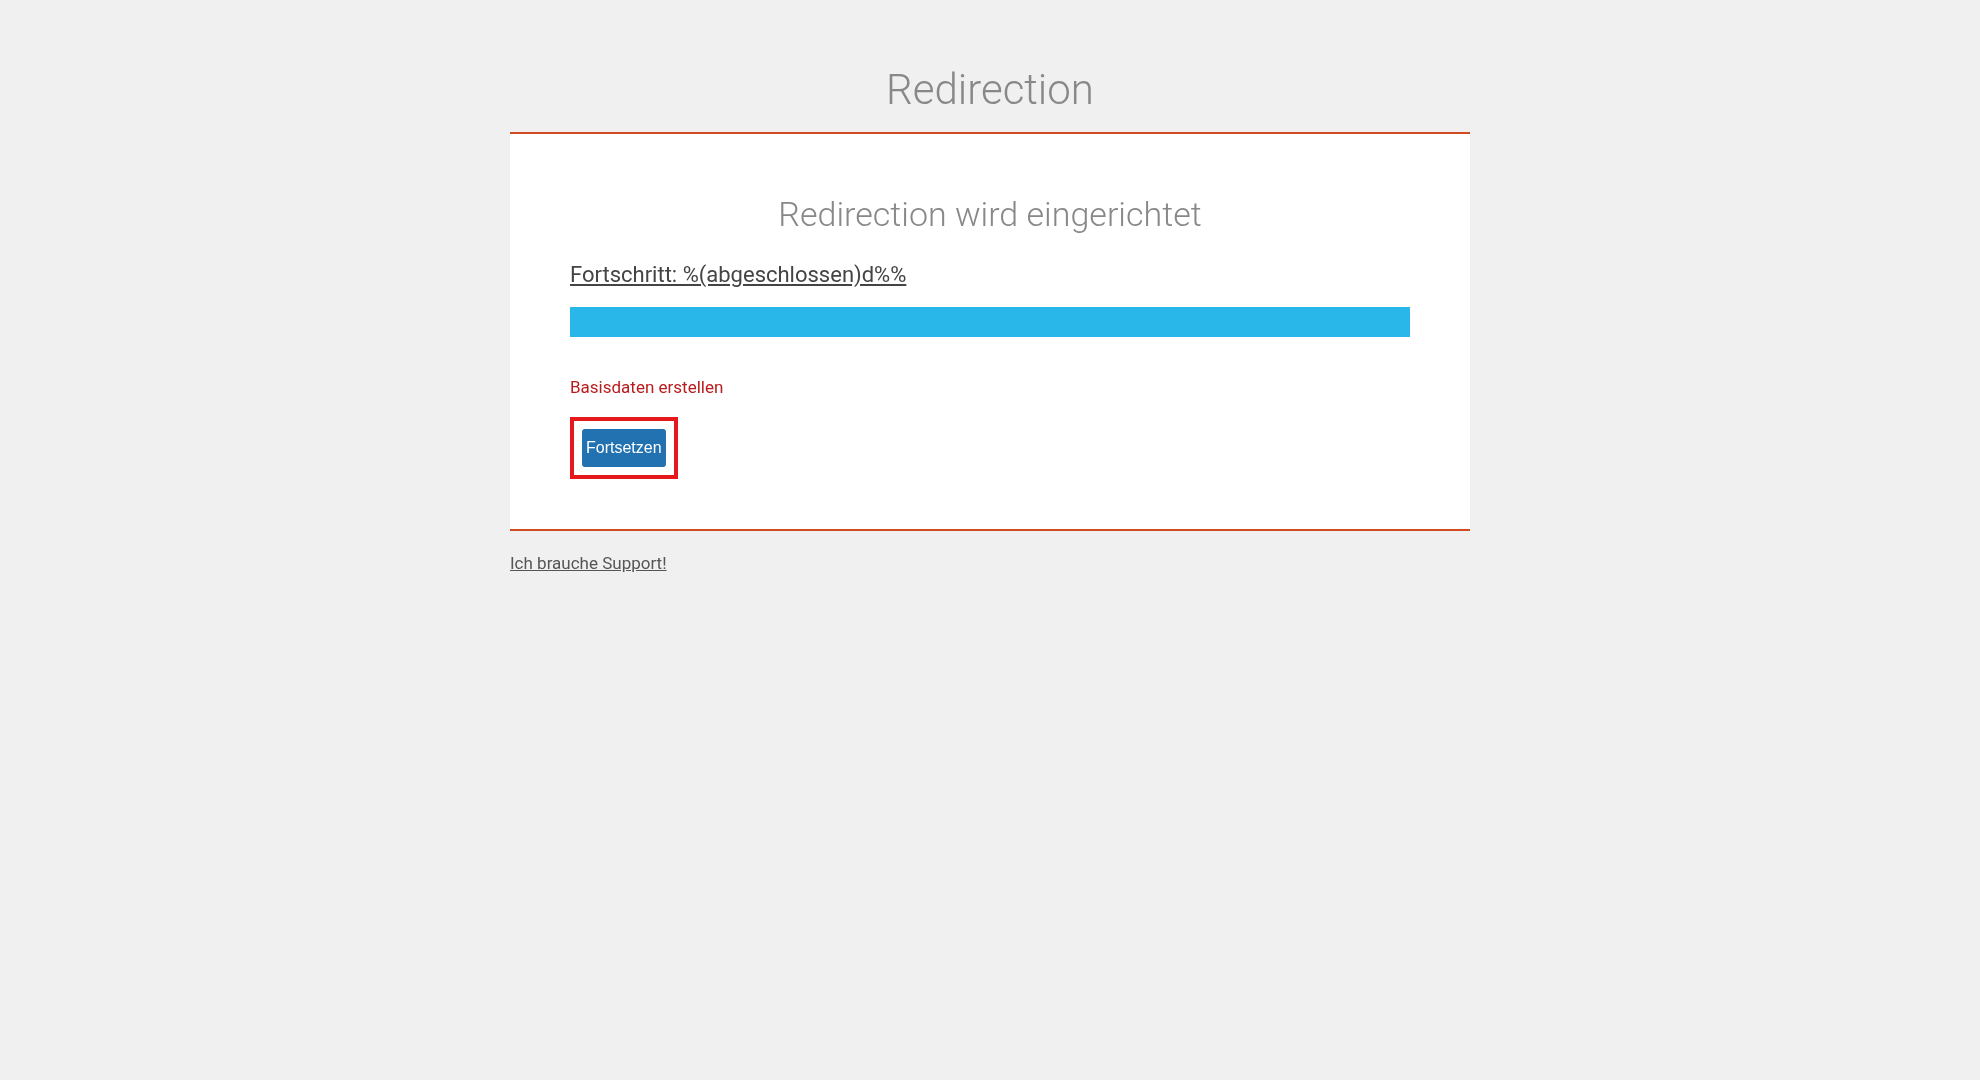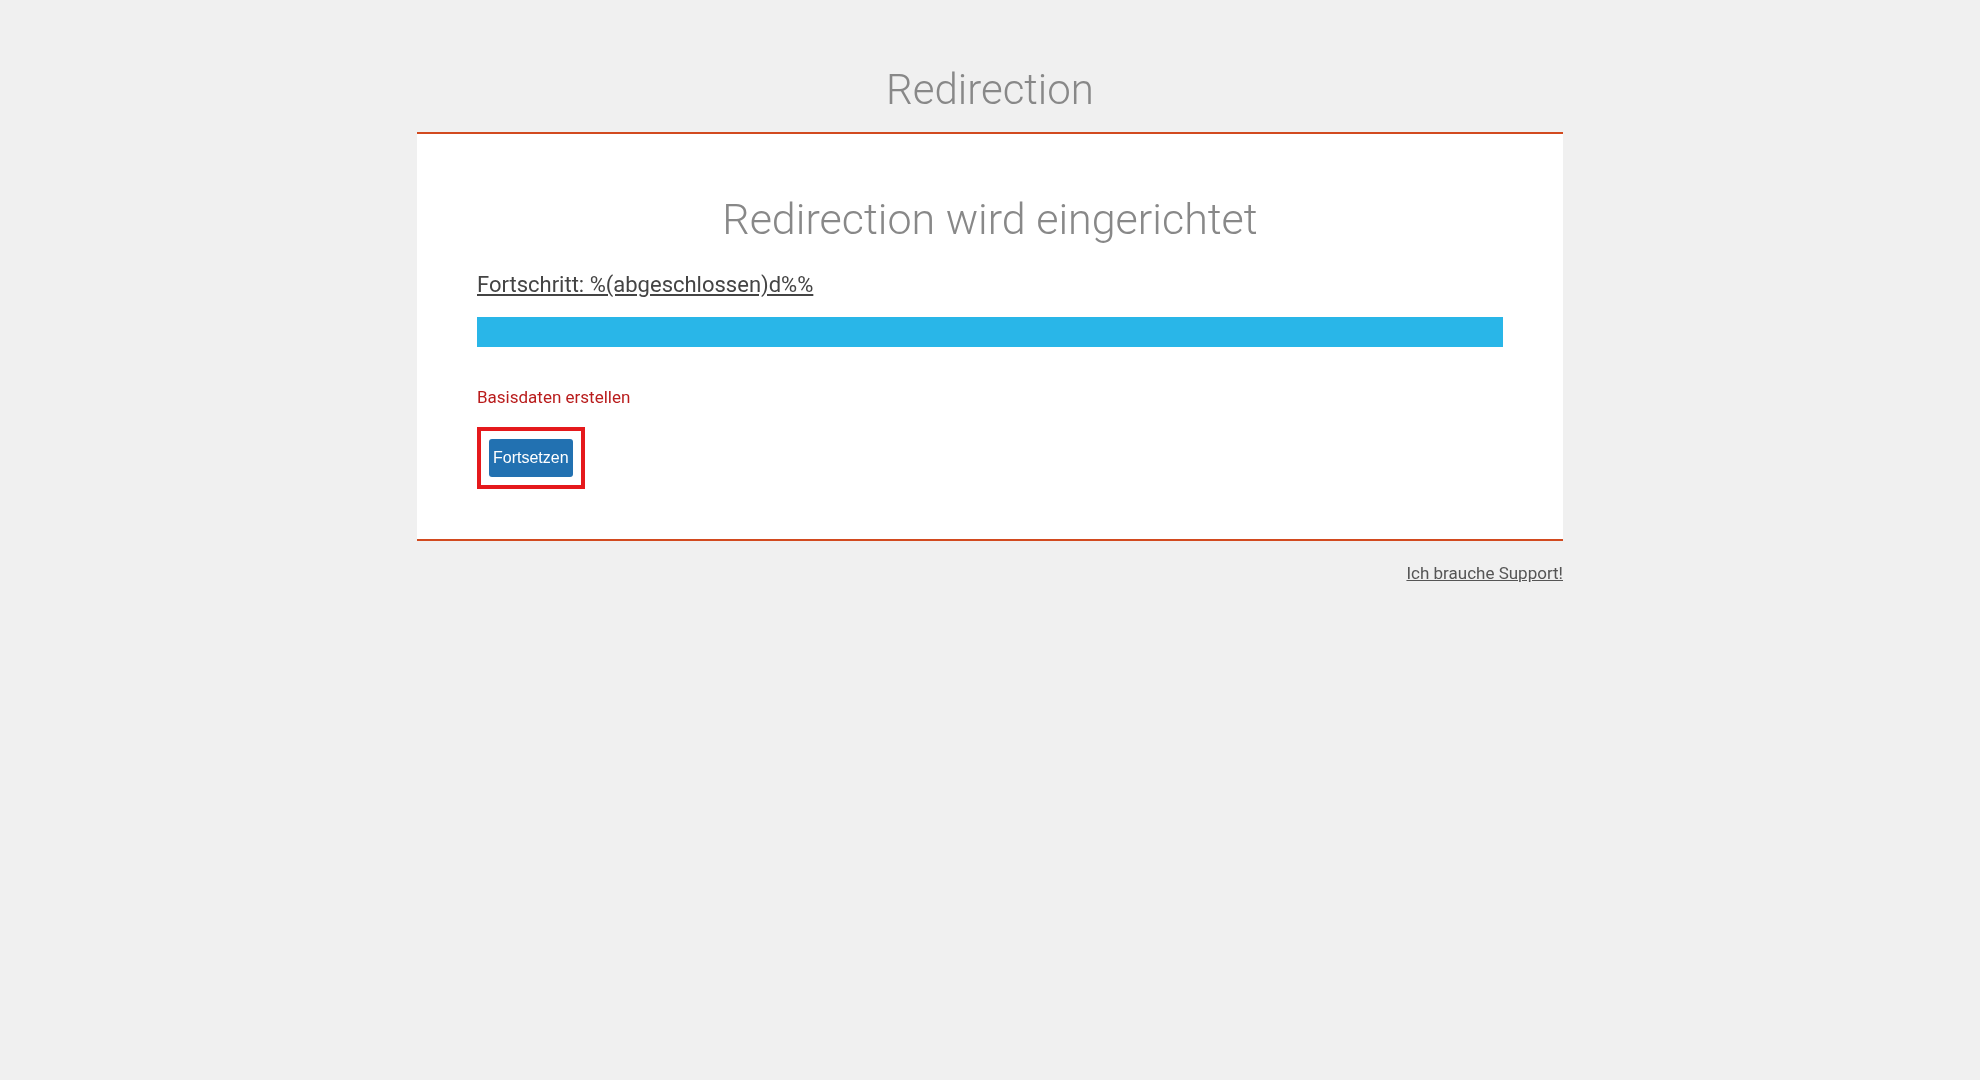--- a/index.html
+++ b/index.html
@@ -4,21 +4,21 @@
   <style>
     * { margin: 0; padding: 0; box-sizing: border-box; }
     body {
       font-family: -apple-system, BlinkMacSystemFont, "Segoe UI", Roboto, "Helvetica Neue", Arial, sans-serif;
       background: #f0f0f0;
       width: 1980px;
       height: 1080px;
       overflow: hidden;
     }
     .container {
-      width: 1146px;
+      width: 960px;
       margin: 0 auto;
       padding-top: 65px;
     }
     .page-title {
       text-align: center;
       font-size: 42px;
       font-weight: 300;
       color: #888;
       margin-bottom: 18px;
     }
@@ -26,21 +26,21 @@
       height: 2px;
       background: #d24a1f;
       width: 100%;
     }
     .card {
       background: #fff;
       padding: 60px 60px 50px 60px;
     }
     .card-title {
       text-align: center;
-      font-size: 43px;
+      font-size: 34px;
       font-weight: 300;
       color: #888;
       margin-bottom: 28px;
     }
     .instruction {
       font-size: 17px;
       color: #444;
       margin-bottom: 42px;
     }
     .progress-label {
@@ -79,21 +79,21 @@
       border-radius: 3px;
       cursor: pointer;
     }
     .divider-bottom {
       height: 2px;
       background: #d24a1f;
       width: 100%;
       margin-bottom: 22px;
     }
     .support-link-row {
-      text-align: right;
+      text-align: left;
     }
     .support-link {
       color: #555;
       font-size: 17px;
       text-decoration: underline;
       cursor: pointer;
     }
   </style>
 </head>
 <body>

